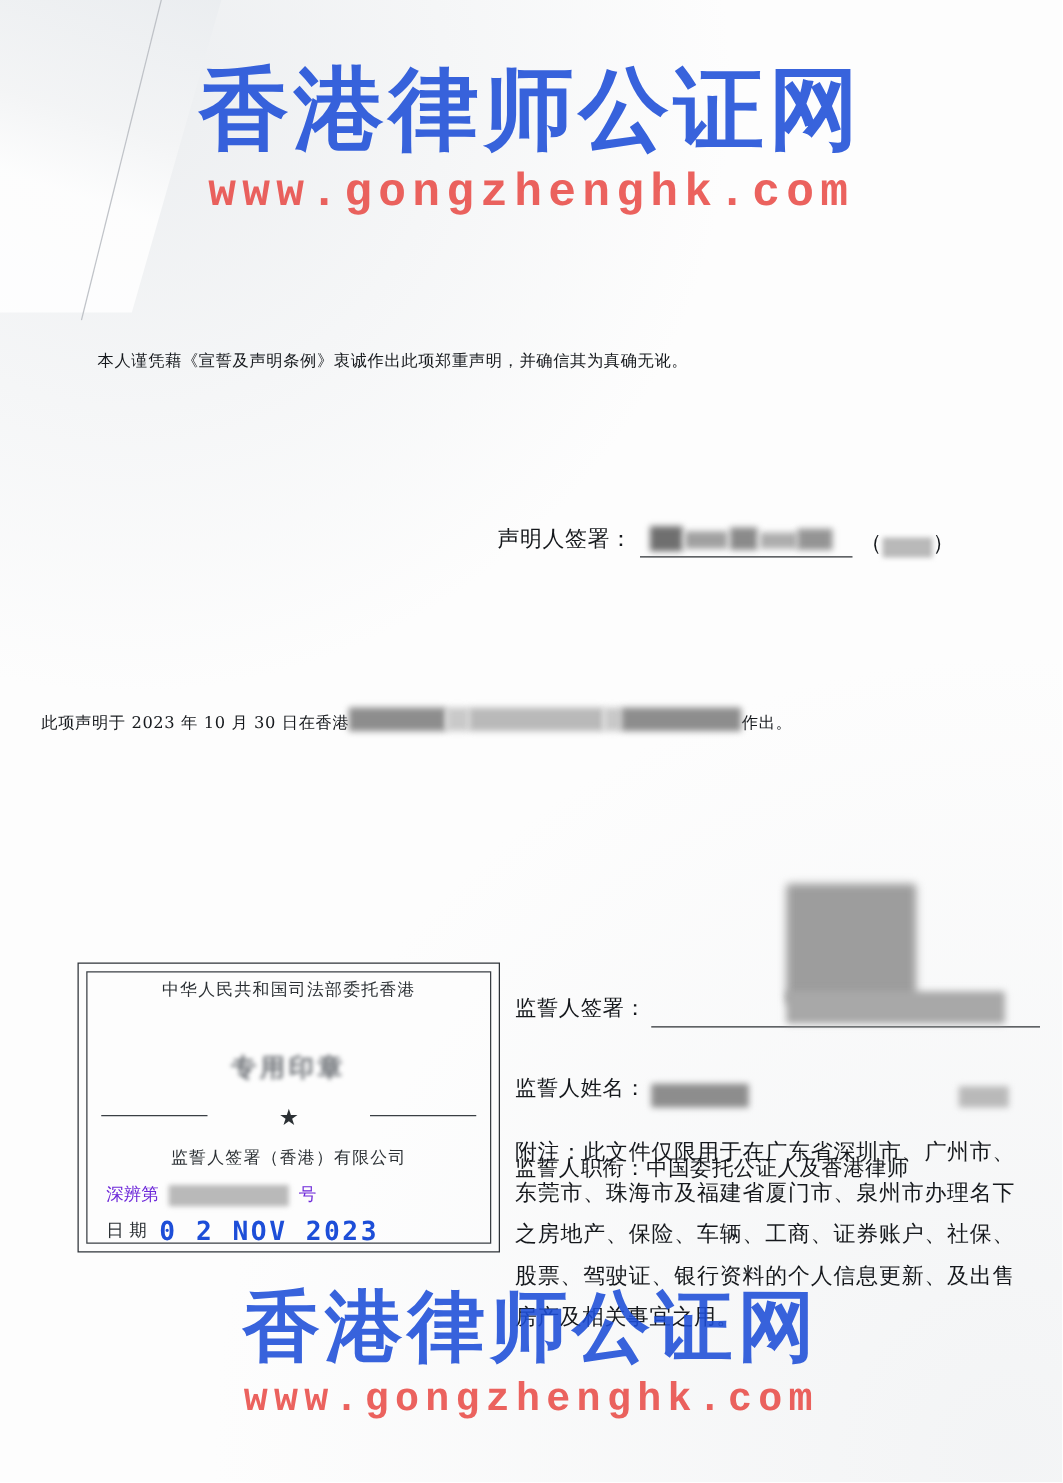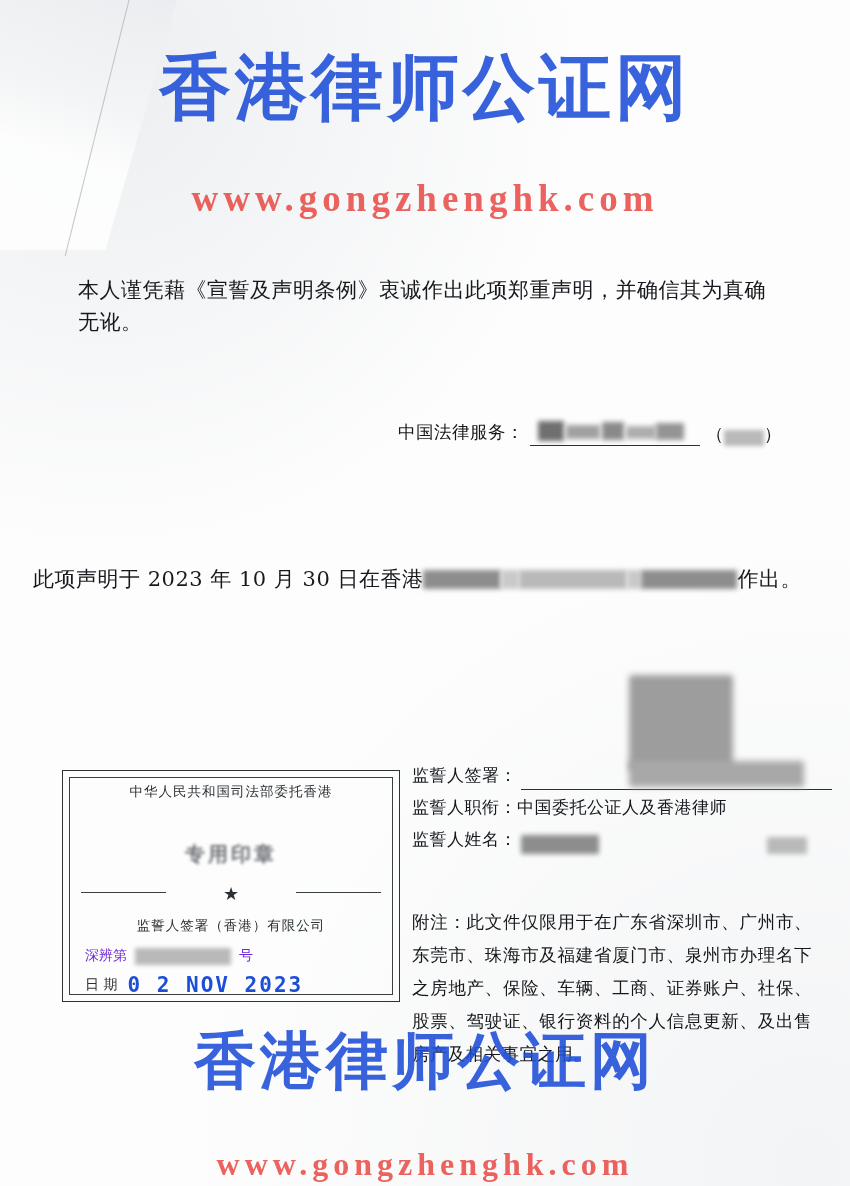--- a/index.html
+++ b/index.html
@@ -69,38 +69,37 @@
     user-select: none;
   }
   .wm-cn {
     font-family: "DejaVu Sans", sans-serif;
     font-weight: 700;
     color: #1d4ed8;
     letter-spacing: 4px;
     opacity: .88;
   }
   .wm-url {
-    font-family: Liberation Serif, serif;
+    font-family: Liberation Mono, monospace;
     font-weight: 700;
     color: #e8413c;
     letter-spacing: 5px;
     opacity: .82;
-    margin-top: 44px;
   }
   #wm-top { top: 44px; }
   #wm-top .wm-cn { font-size: 72px; line-height: 86px; }
   #wm-top .wm-url { font-size: 37px; line-height: 50px; }
   #wm-bottom { top: 1024px; }
   #wm-bottom .wm-cn { font-size: 62px; line-height: 74px; }
   #wm-bottom .wm-url { font-size: 32px; line-height: 44px; }
 
   
   .doc-text {
     font-family: "DejaVu Serif", "Liberation Serif", serif;
-    font-size: 21px;
+    font-size: 13px;
     line-height: 32px;
     color: #16191d;
     letter-spacing: .5px;
   }
   #oath-statement {
     position: absolute;
     top: 274px;
     left: 78px;
     width: 700px;
   }
@@ -255,21 +254,21 @@
   }
   .witness-row {
     display: flex;
     align-items: flex-end;
     font-family: "DejaVu Serif", serif;
     font-size: 17px;
     line-height: 30px;
     letter-spacing: .5px;
     margin-bottom: 2px;
   }
-  .witness-row .label { white-space: nowrap; }
+  .witness-row .label { white-space: nowrap; margin-top: 32px; }
   #witness-sig-row { align-items: flex-end; }
   #witness-sig-line {
     position: relative;
     flex: 1;
     height: 24px;
     border-bottom: 1.3px solid #2c3034;
     margin-left: 4px;
   }
   #witness-seal {
     position: absolute;
@@ -330,21 +329,21 @@
   </div>
 
   <div class="watermark" id="wm-top">
     <div class="wm-cn">香港律师公证网</div>
     <div class="wm-url">www.gongzhenghk.com</div>
   </div>
 
   <div id="oath-statement" class="doc-text">本人谨凭藉《宣誓及声明条例》衷诚作出此项郑重声明，并确信其为真确无讹。</div>
 
   <div id="declarant-block">
-    <span class="label">中国法律服务：</span>
+    <span class="label">声明人签署：</span>
     <span class="sig-line">
       <span id="declarant-sig-ink">
         <i style="left:0;top:0;width:26px;height:20px;background:#6f6f6f;"></i>
         <i style="left:28px;top:4px;width:34px;height:14px;background:#a0a0a0;"></i>
         <i style="left:64px;top:1px;width:22px;height:18px;background:#8a8a8a;"></i>
         <i style="left:88px;top:5px;width:30px;height:13px;background:#adadad;"></i>
         <i style="left:118px;top:2px;width:28px;height:17px;background:#949494;"></i>
       </span>
     </span>
     <span id="declarant-paren">（</span>
@@ -377,28 +376,28 @@
 
   <div id="witness-block">
     <div class="witness-row" id="witness-sig-row">
       <span class="label">监誓人签署：</span>
       <span id="witness-sig-line">
         <span id="witness-seal"></span>
         <span id="witness-sig-ink"></span>
       </span>
     </div>
     <div class="witness-row">
-      <span class="label">监誓人职衔：</span>
-      <span>中国委托公证人及香港律师</span>
-    </div>
-    <div class="witness-row">
       <span class="label">监誓人姓名：</span>
       <span class="redaction dark" id="witness-name-redaction"></span>
       <span class="redaction" id="witness-name-redaction2"></span>
     </div>
+    <div class="witness-row">
+      <span class="label">监誓人职衔：</span>
+      <span>中国委托公证人及香港律师</span>
+    </div>
   </div>
 
   <div id="note-block">附注：此文件仅限用于在广东省深圳市、广州市、东莞市、珠海市及福建省厦门市、泉州市办理名下之房地产、保险、车辆、工商、证券账户、社保、股票、驾驶证、银行资料的个人信息更新、及出售房产及相关事宜之用。</div>
 
   <div class="watermark" id="wm-bottom">
     <div class="wm-cn">香港律师公证网</div>
     <div class="wm-url">www.gongzhenghk.com</div>
   </div>
 
 </div>

